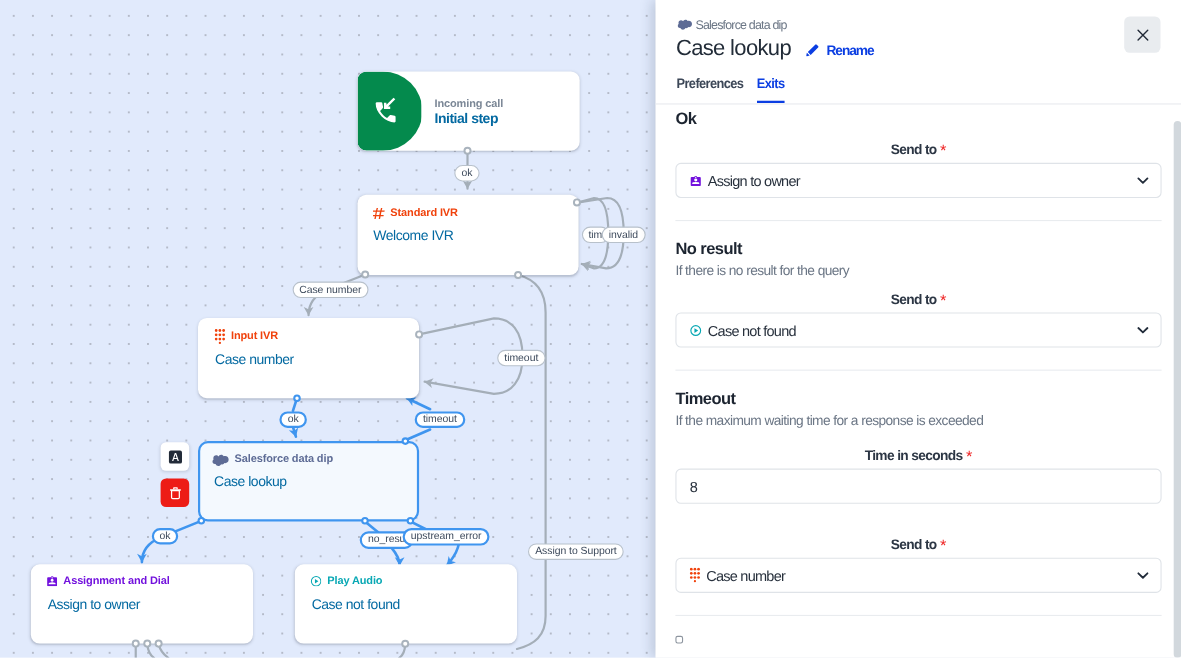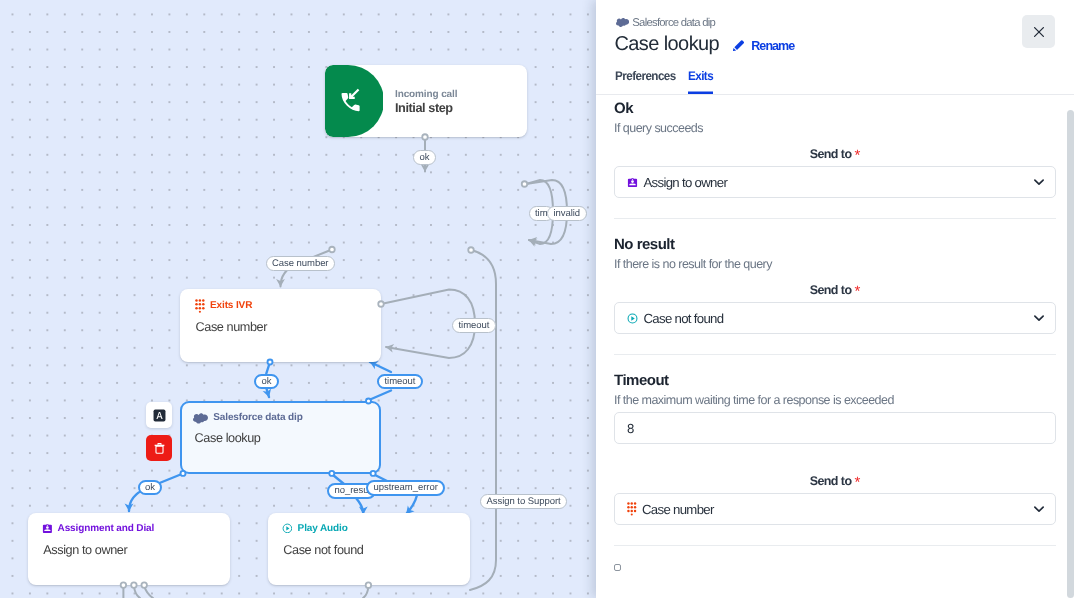--- a/index.html
+++ b/index.html
@@ -16,21 +16,21 @@
     background-size: 17.45px 17.55px;
     background-position: 21.2px 23.2px;
   }
   #edges, #handles { position:absolute; left:0; top:0; width:596px; height:598px; }
   #handles { pointer-events:none; }
 
   .node { position:absolute; background:#fff; border-radius:8px;
           box-shadow:0 1px 3px rgba(17,24,39,.16), 0 1px 1px rgba(17,24,39,.06); }
   .node .ntype { position:absolute; display:flex; align-items:center; gap:5.2px;
                  font-size:10px; font-weight:700; letter-spacing:-.12px; line-height:11px; }
-  .node .ntitle { position:absolute; font-size:12.7px; letter-spacing:-.42px; color:#404040;
+  .node .ntitle { position:absolute; font-size:12.7px; letter-spacing:-.42px; color:#0369a1;
                   line-height:13px; }
 
   
   .node.selected { background:#f4f9fe; border:2.5px solid #3f95ef; border-radius:9px;
                    box-shadow:none; }
 
   .lbl { position:absolute; background:#fff; border:1.2px solid #b8c1cb; border-radius:8px;
          height:15px; padding:0 5.5px; font-size:9.5px; letter-spacing:-.05px;
          color:#3d4a5c; white-space:nowrap; display:flex; align-items:center;
          justify-content:center; }
@@ -160,38 +160,47 @@
         </svg>
         <svg class="pico" width="26" height="26" viewBox="0 0 24 24">
           <path fill="#ffffff" d="M19.18 21.5q-2.88 0-5.7-1.32-2.82-1.33-5.2-3.71T4.58 11.3Q3.25 8.47 3.25 5.6q0-.45.3-.75t.75-.3h3.6q.34 0 .6.23.26.23.32.55l.62 3.3q.05.36-.02.62-.8.26-.26.44l-2.2 2.2q1.01 1.78 2.54 3.31 1.53 1.53 3.3 2.55l2.1-2.1q.2-.2.5-.3.3-.1.6-.05l3.2.65q.34.08.55.33.21.25.21.58v3.6q0 .45-.3.75-.3.3-.75.3z"></path>
           <path fill="#ffffff" d="M10.2 10.2V4.95h2.05v1.75l6.0-6.0 1.45 1.45-6.0 6.0h1.75v2.05z"></path>
         </svg>
       </div>
       <div class="ntype start-type" style="left:70px;top:23.5px;">Incoming call</div>
       <div class="ntitle start-title" style="left:70px;top:36.5px;">Initial step</div>
     </div>
 
+    <div class="node" style="left:325px;top:177px;width:201px;height:73px;">
+      <div class="ntype" style="left:14.2px;top:11.3px;color:#f0420c;">
+        <svg width="10.5" height="10.5" viewBox="0 0 24 24">
+          <path fill="#f0420c" d="M6.6 23l1.3-6.4H1.6l.5-2.8h6.3l1.3-6.6H3.5L4 4.4h6.3L11.6 -1h2.9l-1.3 5.4h6.3L20.8 -1h2.9l-1.3 5.4H28.7l-.5 2.8h-6.4l-1.3 6.6h6.1l-.5 2.8h-6.1L18.7 23h-2.9l1.3-6.4h-6.3L9.5 23H6.6zm4.4-9.2h6.3l1.3-6.6h-6.3l-1.3 6.6z" transform="translate(-3.6,1.2) scale(0.98)"></path>
+        </svg>
+        <span>Standard IVR</span>
+      </div>
+      <div class="ntitle" style="left:14.4px;top:30.5px;">Welcome IVR</div>
+    </div>
 
     <div class="node" style="left:180px;top:289px;width:201px;height:73px;">
       <div class="ntype" style="left:15px;top:10px;color:#f0420c;">
         <svg width="9.8" height="13.8" viewBox="0 0 24 34">
           <g fill="#f0420c">
             <circle cx="3.6" cy="3.6" r="3.1"></circle>
               <circle cx="12" cy="3.6" r="3.1"></circle>
               <circle cx="20.4" cy="3.6" r="3.1"></circle>
             <circle cx="3.6" cy="13.2" r="3.1"></circle>
               <circle cx="12" cy="13.2" r="3.1"></circle>
               <circle cx="20.4" cy="13.2" r="3.1"></circle>
             <circle cx="3.6" cy="22.8" r="3.1"></circle>
               <circle cx="12" cy="22.8" r="3.1"></circle>
               <circle cx="20.4" cy="22.8" r="3.1"></circle>
             <circle cx="12" cy="31.5" r="2.6"></circle>
           </g>
         </svg>
-        <span>Exits IVR</span>
+        <span>Input IVR</span>
       </div>
       <div class="ntitle" style="left:15.5px;top:32px;">Case number</div>
     </div>
 
     <div class="tbtn tb-copy" style="left:146px;top:402px;">
       <svg width="13" height="13" viewBox="0 0 24 24">
         <rect x="1" y="1" width="22" height="22" rx="3.2" fill="#222b38"></rect>
         <path fill="#ffffff" d="M6.3 18.6 10.9 5.4h2.3l4.6 13.2h-2.15l-1.12-3.4H9.55l-1.13 3.4zm3.8-5.15h3.85L12.07 7.6h-.1z"></path>
       </svg>
     </div>
@@ -286,21 +295,20 @@
       <div class="p-tab active">
         <span>Exits</span>
       </div>
     </div>
     <div class="p-tabline"></div>
 
     <div class="p-body">
 
       <div class="sec">
         <div class="sec-h">Ok</div>
-        <div class="sec-d">If query succeeds</div>
         <div class="fld-l">
           <span>Send to</span><span class="req">*</span>
         </div>
         <div class="sel">
           <svg class="sel-ic" width="11" height="11" viewBox="0 0 24 24">
             <path fill="#7211dd" d="M4 22q-.825 0-1.412-.587Q2 20.825 2 20V6q0-.825.588-1.412Q3.175 4 4 4h5.2q.25-.875.975-1.438Q10.9 2 12 2t1.825.562Q14.55 3.125 14.8 4H20q.825 0 1.413.588Q22 5.175 22 6v14q0 .825-.587 1.413Q20.825 22 20 22Zm8-15.75q.525 0 .888-.363.362-.362.362-.887t-.362-.888Q12.525 3.75 12 3.75t-.888.362q-.362.363-.362.888t.362.887q.363.363.888.363ZM12 13q1.25 0 2.125-.875T15 10q0-1.25-.875-2.125T12 7q-1.25 0-2.125.875T9 10q0 1.25.875 2.125T12 13Zm-7 5h14v-.9q0-1.45-1.45-2.275Q16.1 14 12 14q-4.1 0-5.55.825Q5 15.65 5 17.1Z"></path>
           </svg>
           <span class="sel-v">Assign to owner</span>
           <svg class="sel-ch" width="16" height="16" viewBox="0 0 24 24">
             <path fill="none" stroke="#222c3a" stroke-width="2.5" stroke-linecap="round" stroke-linejoin="round" d="M5.8,9.3 L12,15.3 L18.2,9.3"></path>
@@ -324,20 +332,23 @@
           <svg class="sel-ch" width="16" height="16" viewBox="0 0 24 24">
             <path fill="none" stroke="#222c3a" stroke-width="2.5" stroke-linecap="round" stroke-linejoin="round" d="M5.8,9.3 L12,15.3 L18.2,9.3"></path>
           </svg>
         </div>
       </div>
       <div class="hr"></div>
 
       <div class="sec">
         <div class="sec-h">Timeout</div>
         <div class="sec-d">If the maximum waiting time for a response is exceeded</div>
+        <div class="fld-l fld-l-sp">
+          <span>Time in seconds</span><span class="req">*</span>
+        </div>
         <div class="inp">
           <span class="inp-v">8</span>
         </div>
         <div class="fld-l fld-l2">
           <span>Send to</span><span class="req">*</span>
         </div>
         <div class="sel">
           <svg class="sel-ic" width="9.5" height="13.4" viewBox="0 0 24 34">
             <g fill="#f0420c">
               <circle cx="3.6" cy="3.6" r="3.1"></circle>

